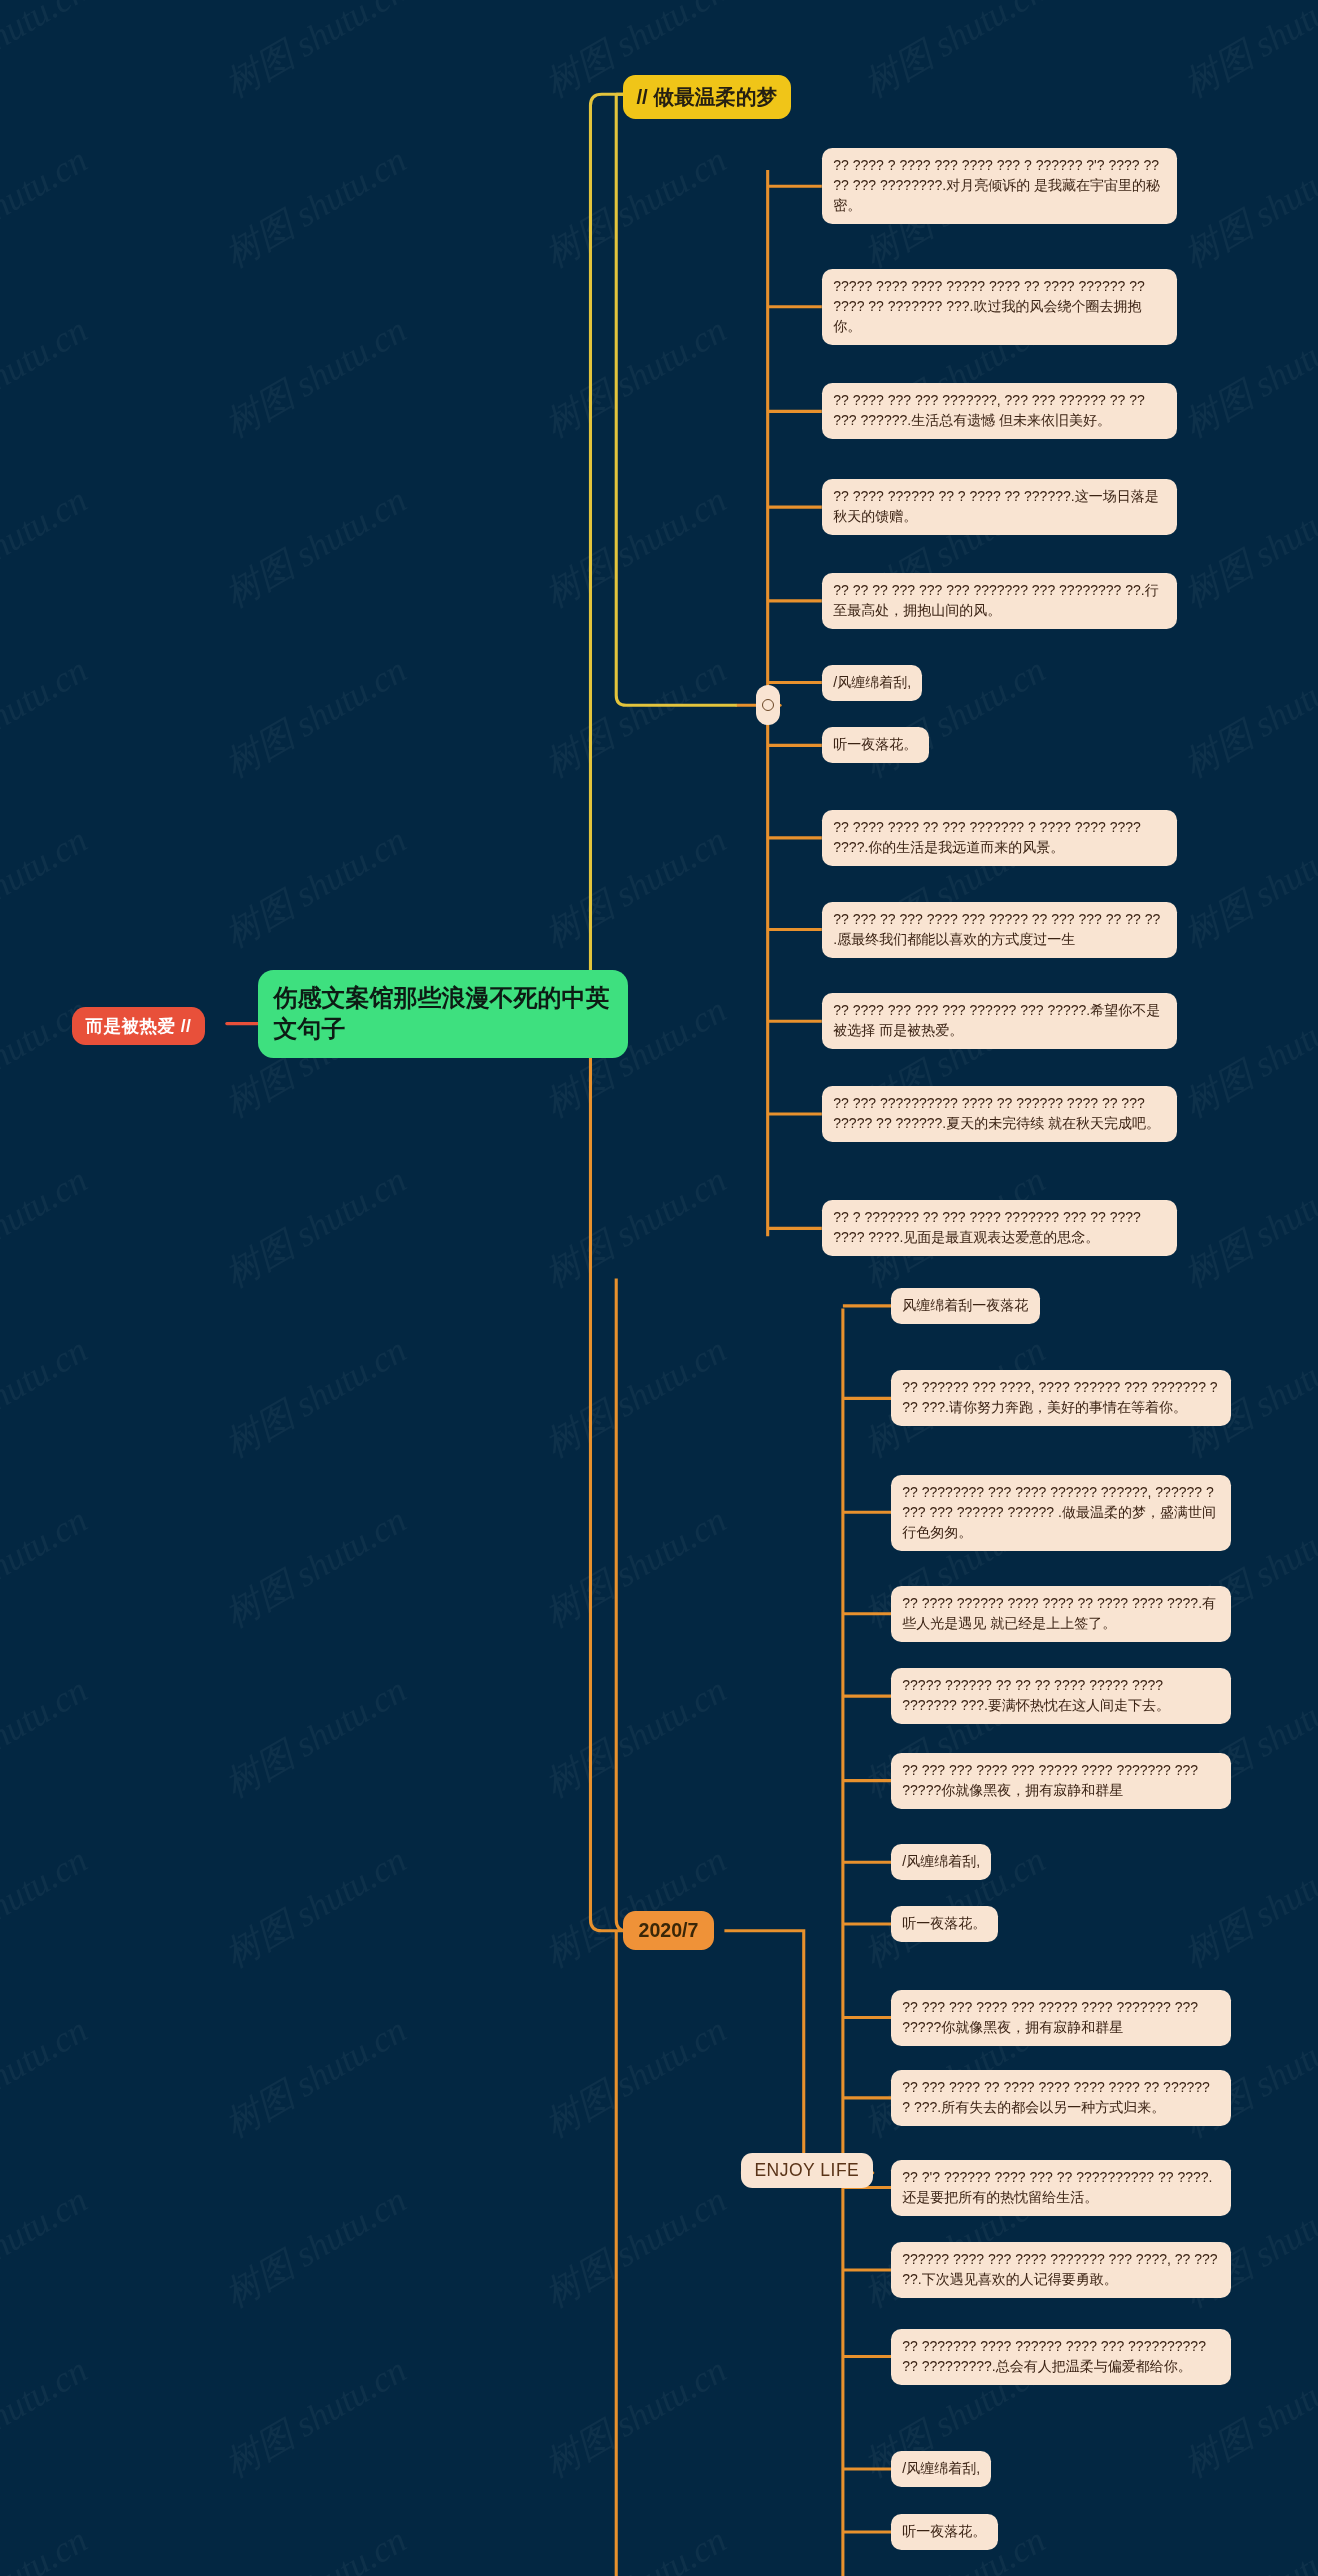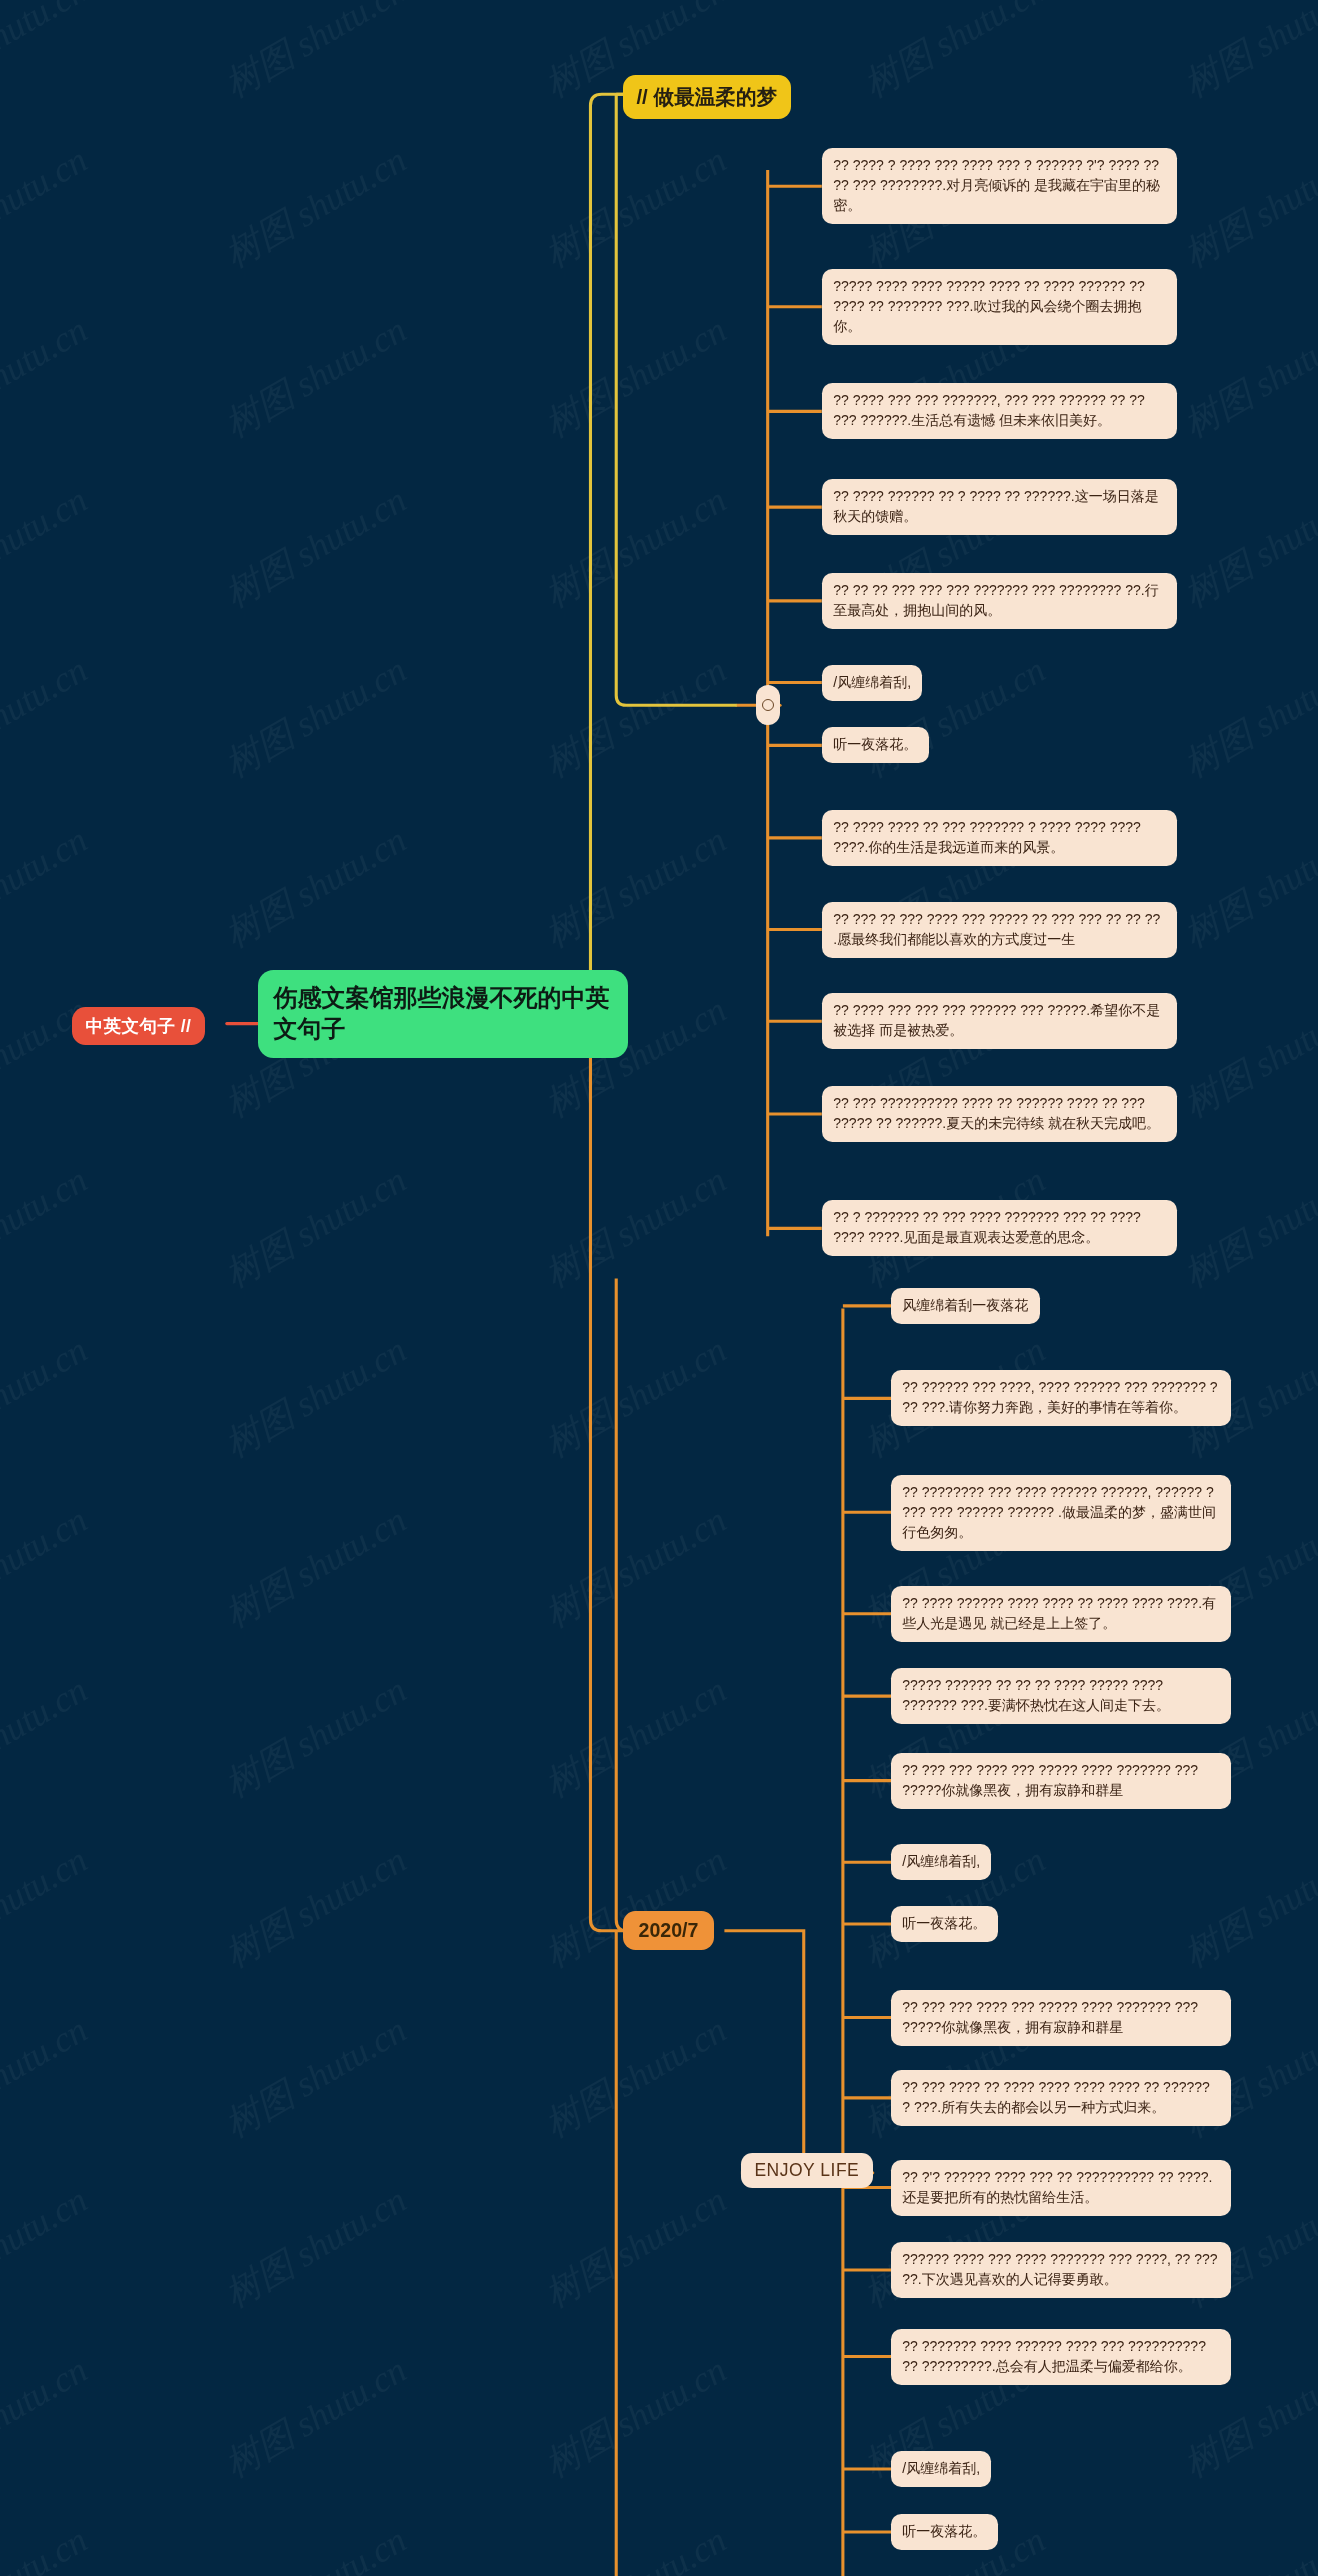--- a/index.html
+++ b/index.html
@@ -168,21 +168,21 @@
     <path d="M 1636 5114.5 H 1730" fill="none" stroke="#e8912d" stroke-width="6"></path>
     <path d="M 1636 5336.5 H 1730" fill="none" stroke="#e8912d" stroke-width="6"></path>
     <path d="M 1636 5503.5 H 1730" fill="none" stroke="#e8912d" stroke-width="6"></path>
     <path d="M 1636 5676.5 H 1730" fill="none" stroke="#e8912d" stroke-width="6"></path>
     <path d="M 1636 5863.5 H 1730" fill="none" stroke="#e8912d" stroke-width="6"></path>
     <path d="M 1694 6188 L 1730 6188" fill="none" stroke="#e8912d" stroke-width="6" stroke-linecap="round"></path>
   </svg>
 
 <div id="canvas">
     <div class="node n-root" style="left: 72px; top: 1007px;">
-      <span class="txt">中英文句子 //</span>
+      <span class="txt">而是被热爱 //</span>
     </div>
     <div class="node n-main" style="left: 258px; top: 970px; width: 370px;">
       <span class="txt">伤感文案馆那些浪漫不死的中英文句子</span>
     </div>
     <div class="node n-yellow" style="left: 623px; top: 75px;">
       <span class="txt">// 做最温柔的梦</span>
     </div>
     <div class="node n-orange" style="left: 623px; top: 1911px;">
       <span class="txt">2020/7</span>
     </div>

